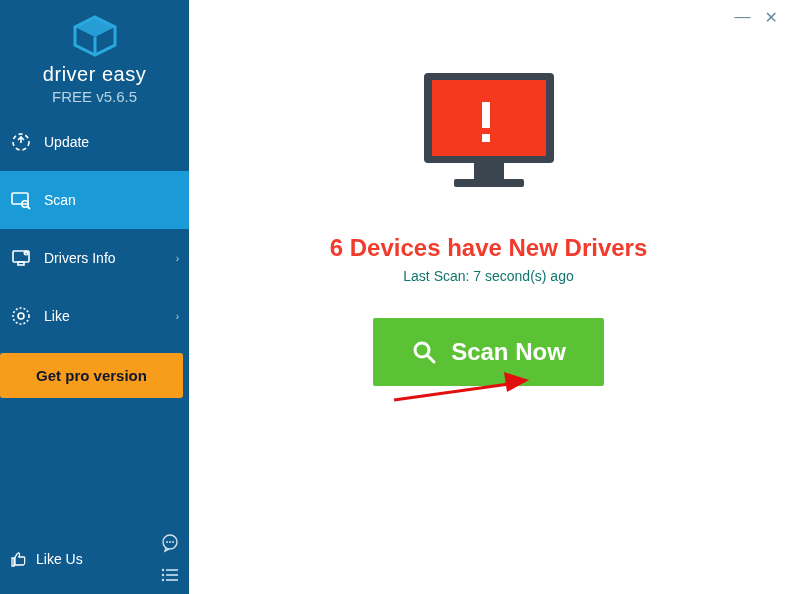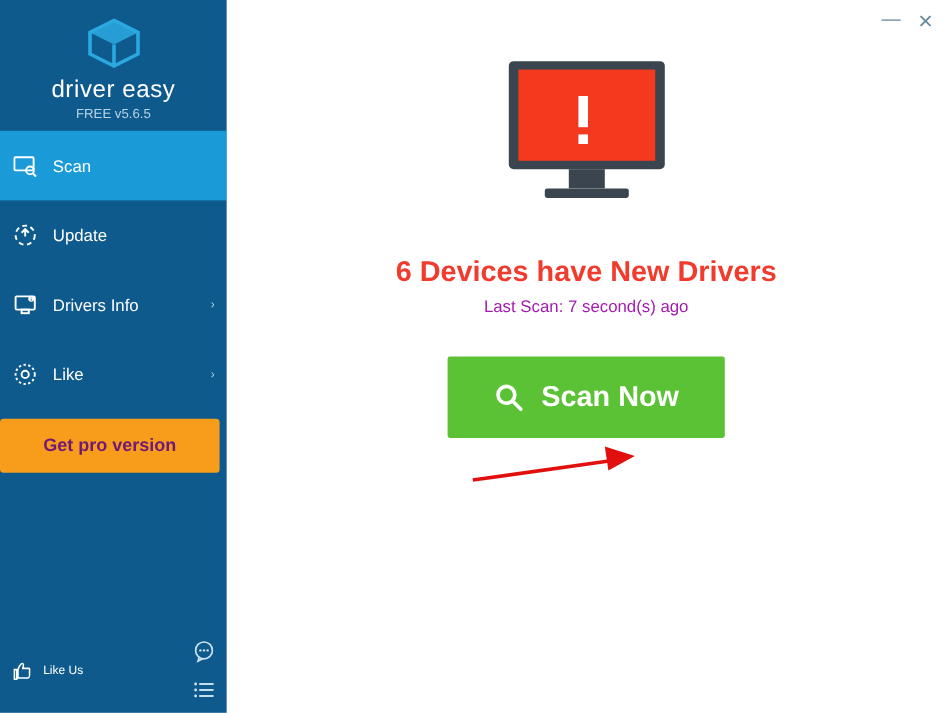--- a/index.html
+++ b/index.html
@@ -2,39 +2,39 @@
 <html><head>
 <meta charset="utf-8">
 <style>
 * { margin: 0; padding: 0; box-sizing: border-box; font-family: Arial, sans-serif; }
 body { width: 788px; height: 594px; overflow: hidden; background: #fff; }
 .app { display: flex; width: 100%; height: 100%; }
 .sidebar { width: 189px; background: #0f5a8c; color: #fff; display: flex; flex-direction: column; position: relative; }
 .logo-area { text-align: center; padding: 15px 0 8px 0; }
 .logo-hex { display: inline-block; }
 .brand { font-size: 20px; font-weight: normal; letter-spacing: 0.5px; margin-top: 2px; }
-.version { font-size: 11px; color: #b8d4e6; margin-top: 2px; }
+.version { font-size: 15px; color: #b8d4e6; margin-top: 2px; }
 .nav { display: flex; flex-direction: column; }
 .nav-item { display: flex; align-items: center; padding: 18px 10px; cursor: pointer; position: relative; font-size: 14px; }
 .nav-item.active { background: #1a9bd8; }
 .nav-item .icon-wrap { width: 22px; height: 22px; margin-right: 12px; display: flex; align-items: center; justify-content: center; }
 .nav-item .chev { position: absolute; right: 10px; font-size: 10px; color: #b8d4e6; }
-.pro-btn { background: #f89c1c; color: #701a75; font-weight: bold; font-size: 15px; padding: 14px 10px; margin: 8px 6px 0 0; border-radius: 3px; text-align: center; cursor: pointer; }
+.pro-btn { background: #f89c1c; color: #0f172a; font-weight: bold; font-size: 15px; padding: 14px 10px; margin: 8px 6px 0 0; border-radius: 3px; text-align: center; cursor: pointer; }
 .sidebar-bottom { margin-top: auto; padding: 8px; display: flex; align-items: center; justify-content: space-between; }
-.like-us { display: flex; align-items: center; font-size: 10px; cursor: pointer; }
+.like-us { display: flex; align-items: center; font-size: 14px; cursor: pointer; }
 .like-us .icon-wrap { width: 20px; height: 20px; margin-right: 8px; display: flex; align-items: center; justify-content: center; }
 .bottom-icons { display: flex; flex-direction: column; gap: 10px; align-items: center; }
 .bottom-icons .icon-wrap { width: 22px; height: 22px; display: flex; align-items: center; justify-content: center; cursor: pointer; }
 .main { flex: 1; position: relative; background: #fff; }
 .window-ctrls { position: absolute; top: 8px; right: 10px; display: flex; gap: 14px; }
 .window-ctrls span { color: #6a8aa0; cursor: pointer; font-size: 16px; font-family: sans-serif; }
-.center { display: flex; flex-direction: column; align-items: center; padding-top: 46px; }
+.center { display: flex; flex-direction: column; align-items: center; padding-top: 68px; }
 .monitor { margin-bottom: 20px; }
 .headline { color: #f13b2d; font-weight: bold; font-size: 24px; margin-top: 12px; }
-.subtext { color: #a21caf; font-size: 14px; margin-top: 6px; }
+.subtext { color: #0f766e; font-size: 14px; margin-top: 6px; }
 .scan-btn { background: #5bc236; color: #fff; font-weight: bold; font-size: 24px; padding: 20px 38px; margin-top: 34px; border: none; cursor: pointer; display: flex; align-items: center; gap: 14px; border-radius: 2px; }
 .scan-btn .mag { display: inline-flex; }
 .arrow-annot { position: absolute; left: 200px; top: 362px; pointer-events: none; }
 </style>
 </head>
 <body>
 
 <div class="app">
   <div class="sidebar">
     <div class="logo-area">
@@ -43,38 +43,38 @@
           <polygon points="24,2 44,12 44,30 24,40 4,30 4,12" fill="none" stroke="#2aa9e0" stroke-width="3"></polygon>
           <polygon points="24,2 44,12 24,22 4,12" fill="#2aa9e0" opacity="0.85"></polygon>
           <line x1="24" y1="22" x2="24" y2="40" stroke="#2aa9e0" stroke-width="3"></line>
         </svg>
       </span>
       <div class="brand">driver easy</div>
       <div class="version">FREE v5.6.5</div>
     </div>
 
     <div class="nav">
+      <div class="nav-item">
+        <span class="icon-wrap">
+          <svg width="20" height="20" viewBox="0 0 20 20">
+              <circle cx="10" cy="10" r="8" fill="none" stroke="#fff" stroke-width="1.6" stroke-dasharray="4 3"></circle>
+              <path d="M10 5 L10 11 M7 8 L10 5 L13 8" fill="none" stroke="#fff" stroke-width="1.6"></path>
+            </svg>
+        </span>
+        <span>Update</span>
+      </div>
       <div class="nav-item active">
         <span class="icon-wrap">
           <svg width="20" height="20" viewBox="0 0 20 20">
               <rect x="1" y="3" width="16" height="11" rx="1" fill="none" stroke="#fff" stroke-width="1.6"></rect>
               <circle cx="14" cy="14" r="3.2" fill="none" stroke="#fff" stroke-width="1.6"></circle>
               <line x1="16.5" y1="16.5" x2="19" y2="19" stroke="#fff" stroke-width="1.8"></line>
             </svg>
         </span>
         <span>Scan</span>
-      </div>
-      <div class="nav-item">
-        <span class="icon-wrap">
-          <svg width="20" height="20" viewBox="0 0 20 20">
-              <circle cx="10" cy="10" r="8" fill="none" stroke="#fff" stroke-width="1.6" stroke-dasharray="4 3"></circle>
-              <path d="M10 5 L10 11 M7 8 L10 5 L13 8" fill="none" stroke="#fff" stroke-width="1.6"></path>
-            </svg>
-        </span>
-        <span>Update</span>
       </div>
       <div class="nav-item">
         <span class="icon-wrap">
           <svg width="20" height="20" viewBox="0 0 20 20">
               <rect x="2" y="3" width="16" height="11" rx="1" fill="none" stroke="#fff" stroke-width="1.6"></rect>
               <circle cx="15" cy="5" r="2.5" fill="#fff"></circle>
               <text x="15" y="7" font-size="4" text-anchor="middle" fill="#0f5a8c" font-weight="bold">i</text>
               <rect x="7" y="14" width="6" height="3" fill="none" stroke="#fff" stroke-width="1.6"></rect>
             </svg>
         </span>

